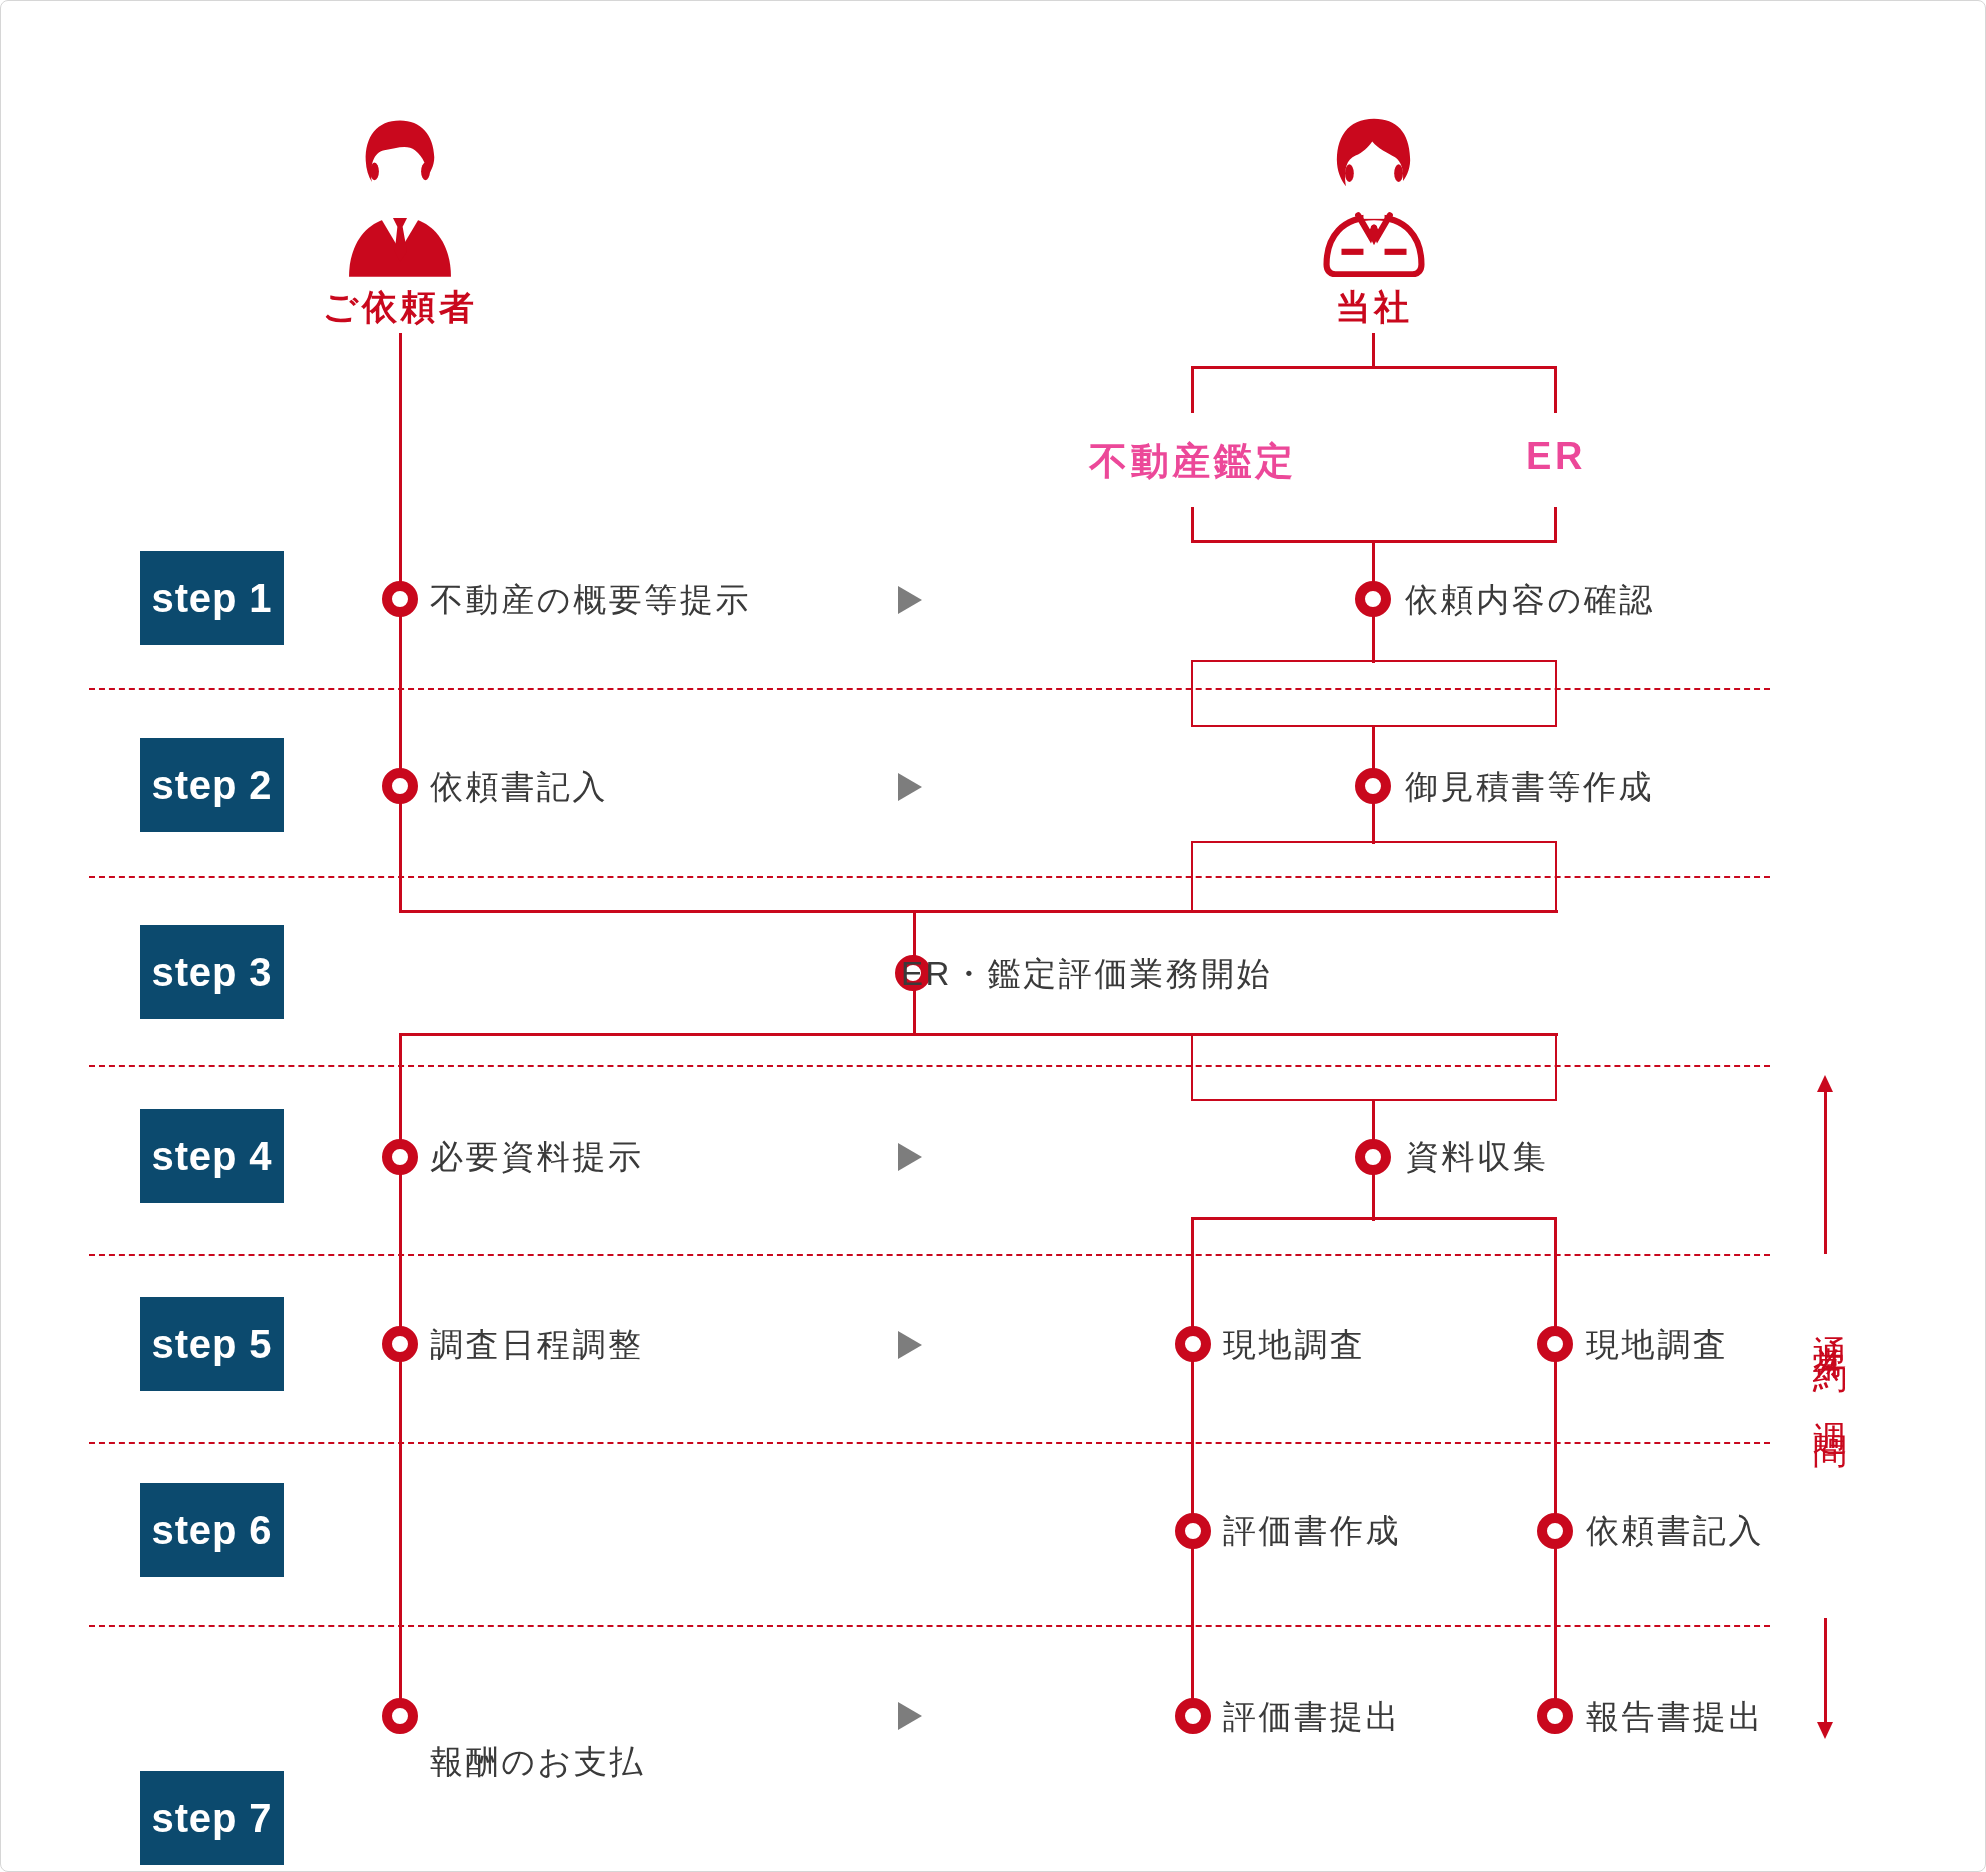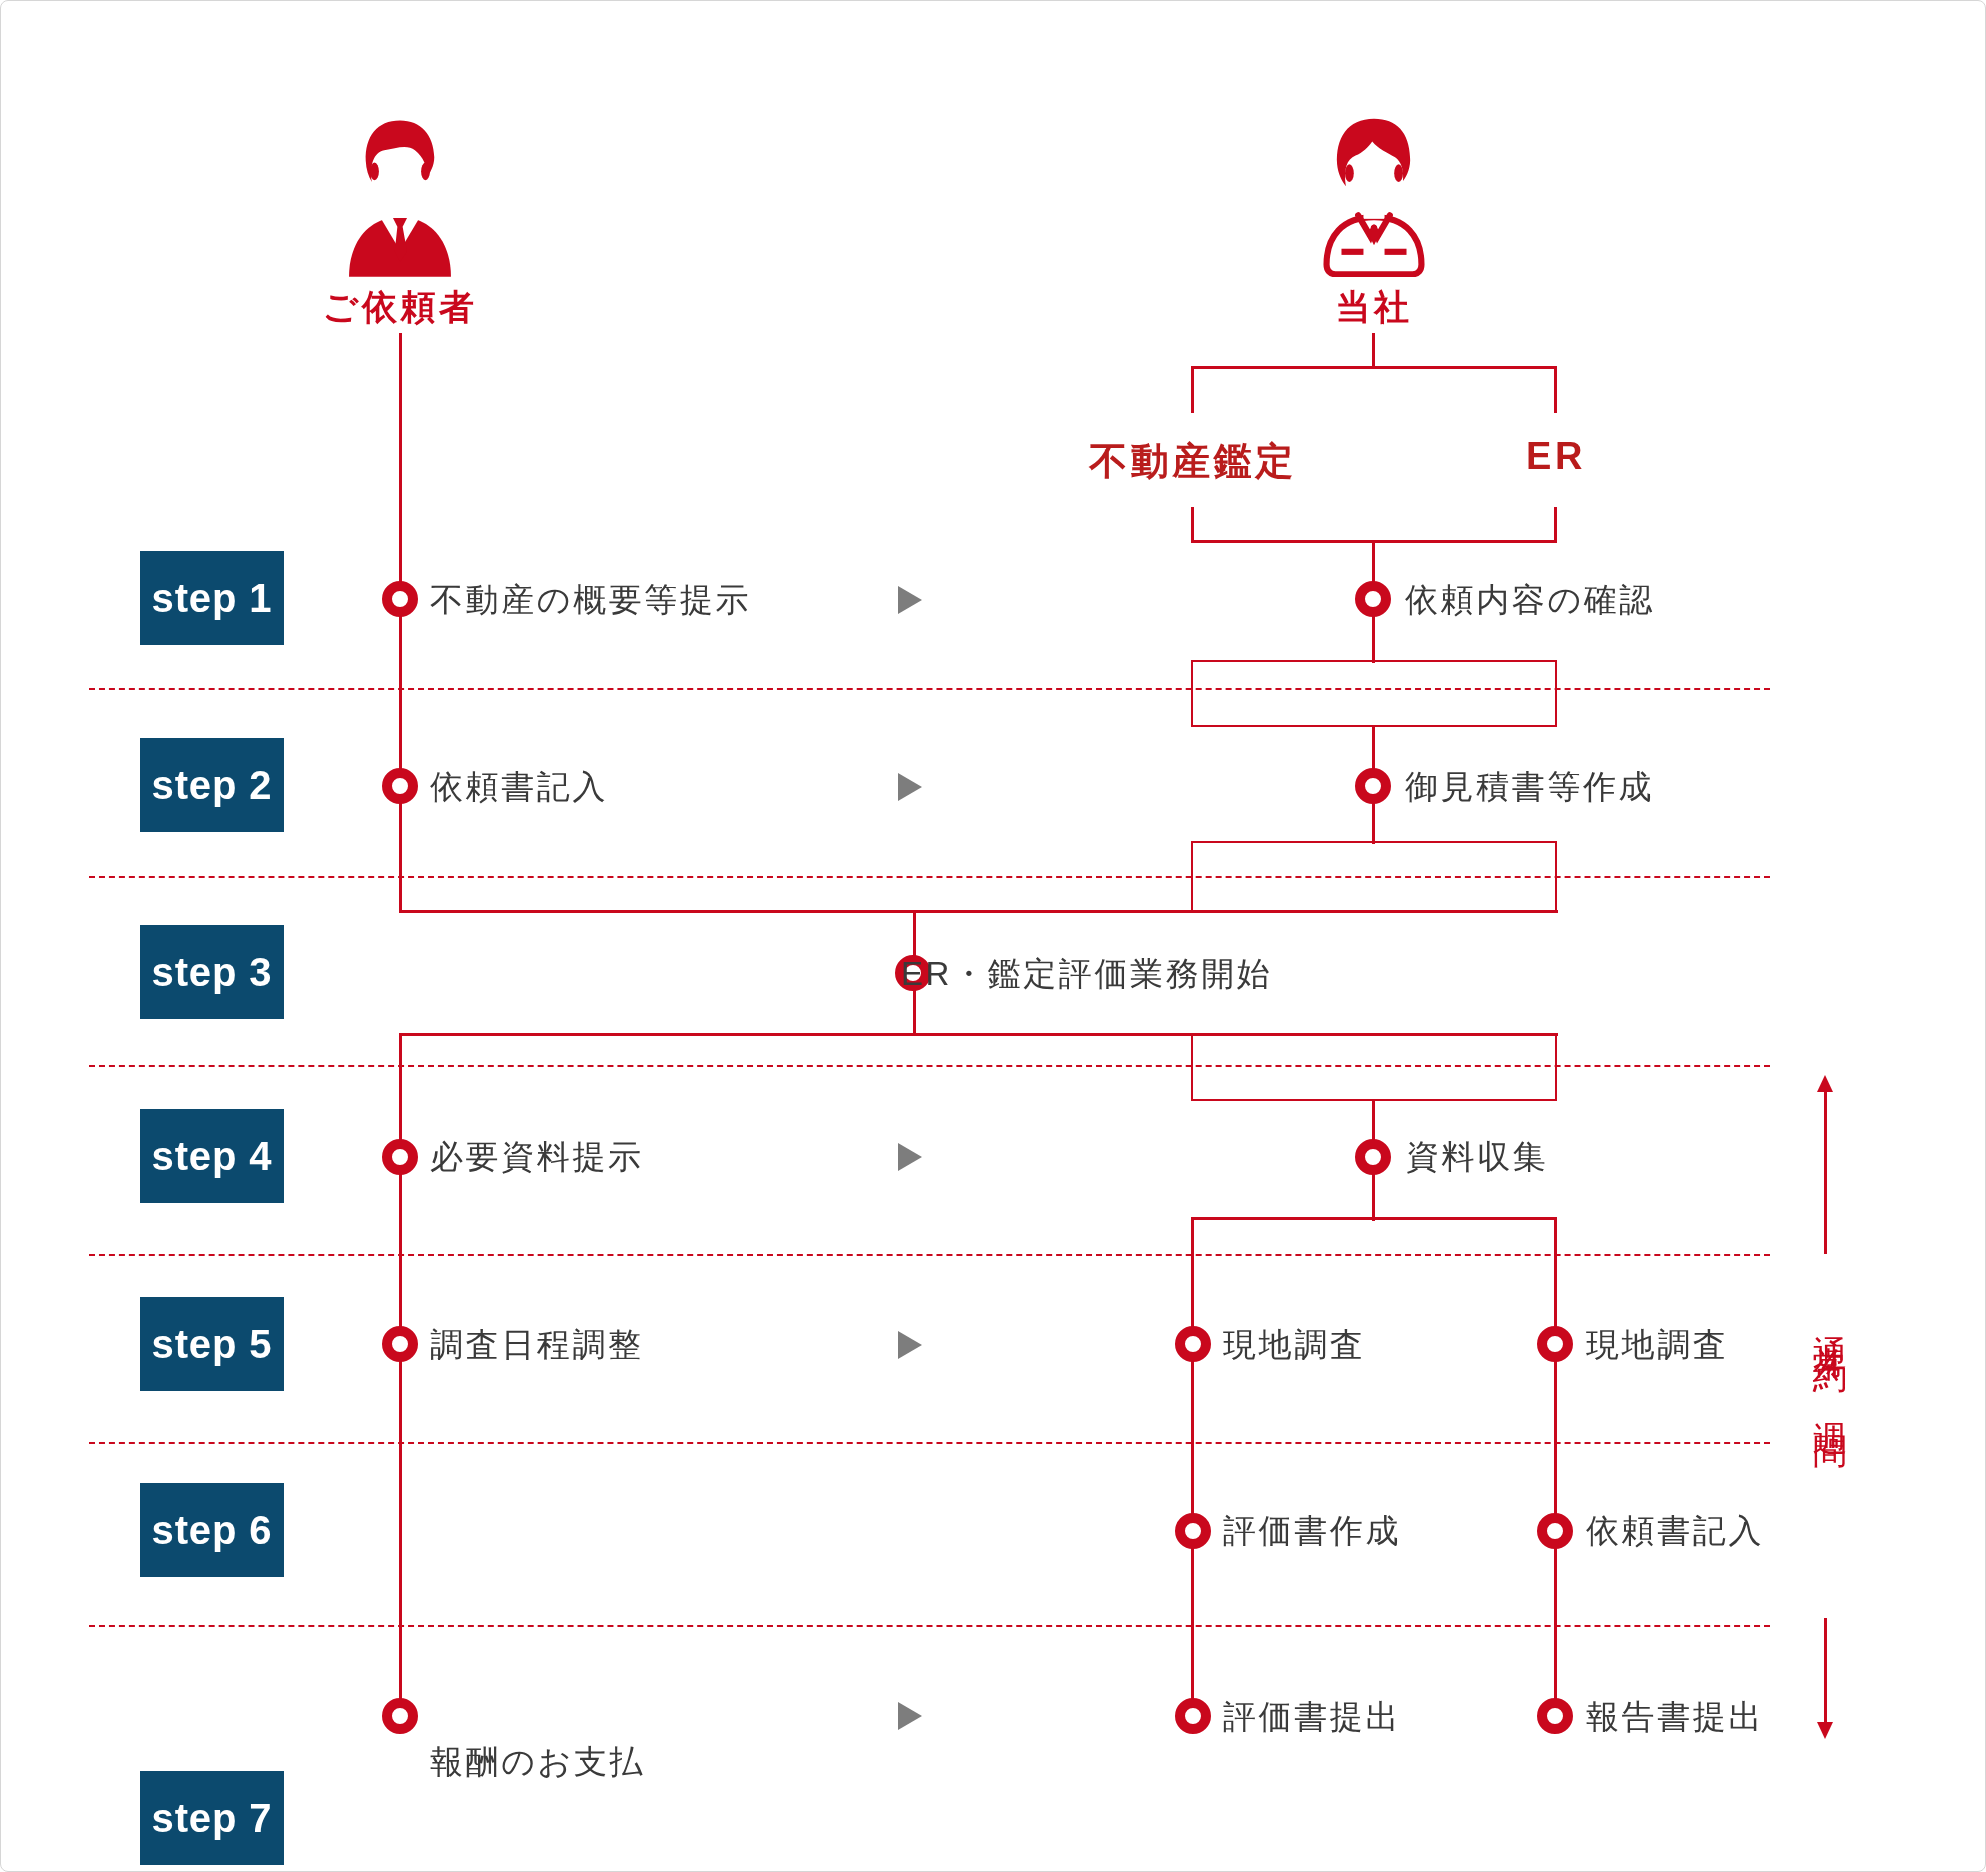--- a/index.html
+++ b/index.html
@@ -32,21 +32,21 @@
     border-left:24px solid #7d7d7d;
     border-top:14px solid transparent;
     border-bottom:14px solid transparent;
   }
   .actorlbl{
     position:absolute;transform:translateX(-50%);
     font-size:35px;font-weight:bold;color:#c9081d;letter-spacing:3.5px;white-space:nowrap;
   }
   .branchhdr{
     position:absolute;transform:translateX(-50%);
-    font-size:38px;font-weight:bold;color:#b91c1c;letter-spacing:3.5px;white-space:nowrap;
+    font-size:38px;font-weight:bold;color:#ec4899;letter-spacing:3.5px;white-space:nowrap;
   }
   .vnote{
     position:absolute;
     writing-mode:vertical-rl;text-orientation:upright;
     font-size:35px;color:#c9081d;letter-spacing:12.3px;white-space:nowrap;
   }
   .arrtip-up{position:absolute;width:0;height:0;
     border-left:8.8px solid transparent;border-right:8.8px solid transparent;
     border-bottom:17.6px solid #c9081d;}
   .arrtip-down{position:absolute;width:0;height:0;

